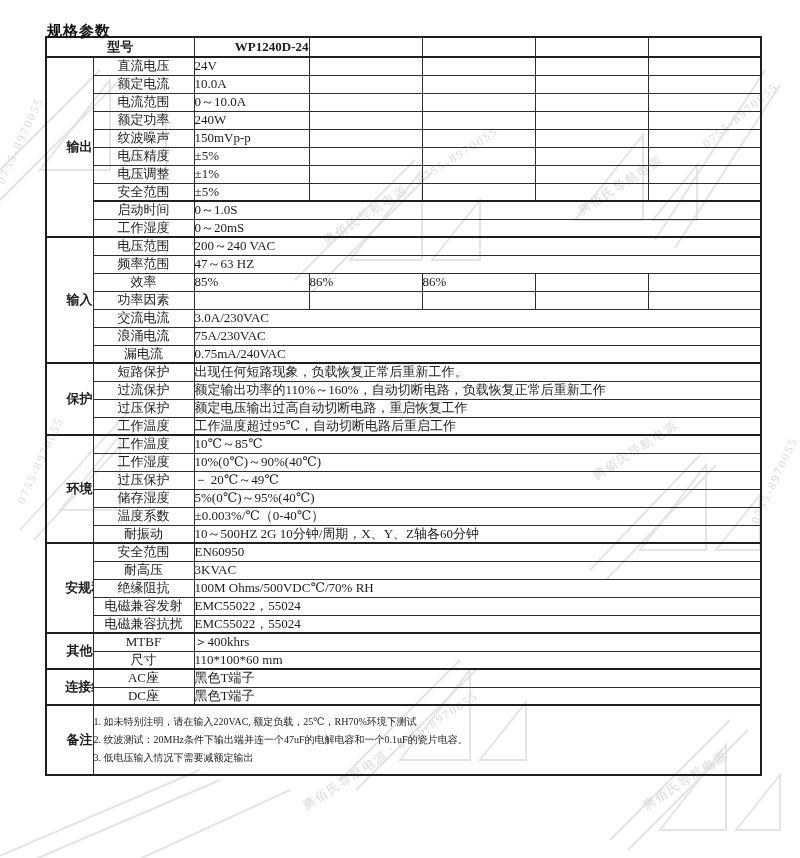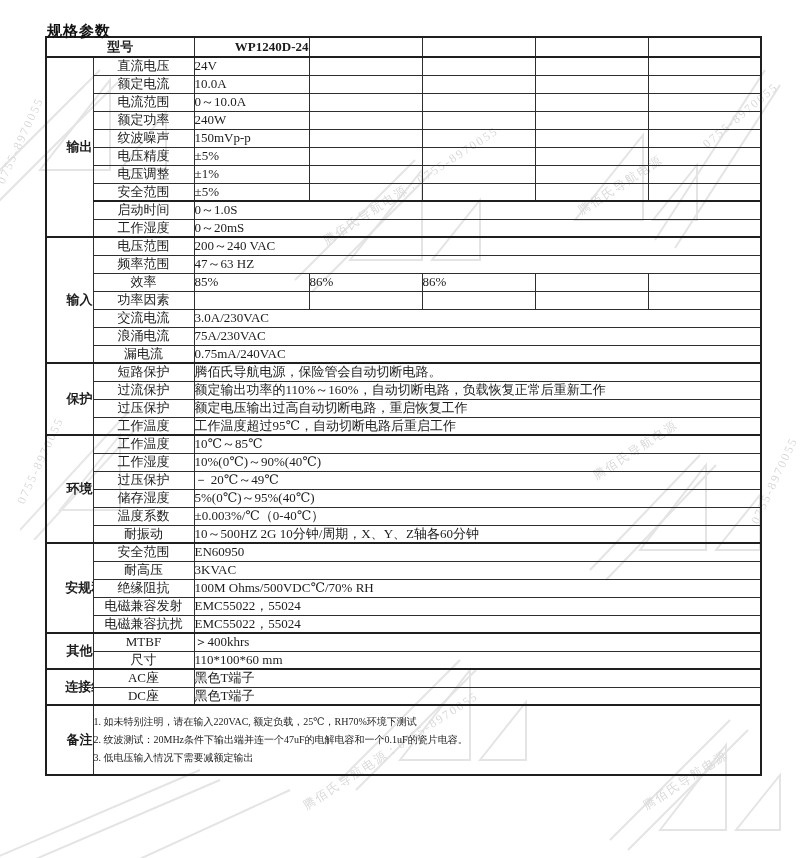--- a/index.html
+++ b/index.html
@@ -239,21 +239,21 @@
     <td class="val-c" colspan="5">75A/230VAC</td>
   </tr>
   <tr class="r">
     <td class="lbl">漏电流</td>
     <td class="val-c" colspan="5">0.75mA/240VAC</td>
   </tr>
 
   <tr class="r sec">
     <td class="cat" rowspan="4"><span class="cat-inner">保护</span></td>
     <td class="lbl">短路保护</td>
-    <td class="val-c" colspan="5">腾佰氏导航电源，保险管会自动切断电路。</td>
+    <td class="val-c" colspan="5">出现任何短路现象，负载恢复正常后重新工作。</td>
   </tr>
   <tr class="r">
     <td class="lbl">过流保护</td>
     <td class="val-c" colspan="5">额定输出功率的110%～160%，自动切断电路，负载恢复正常后重新工作</td>
   </tr>
   <tr class="r">
     <td class="lbl">过压保护</td>
     <td class="val-c" colspan="5">额定电压输出过高自动切断电路，重启恢复工作</td>
   </tr>
   <tr class="r">

